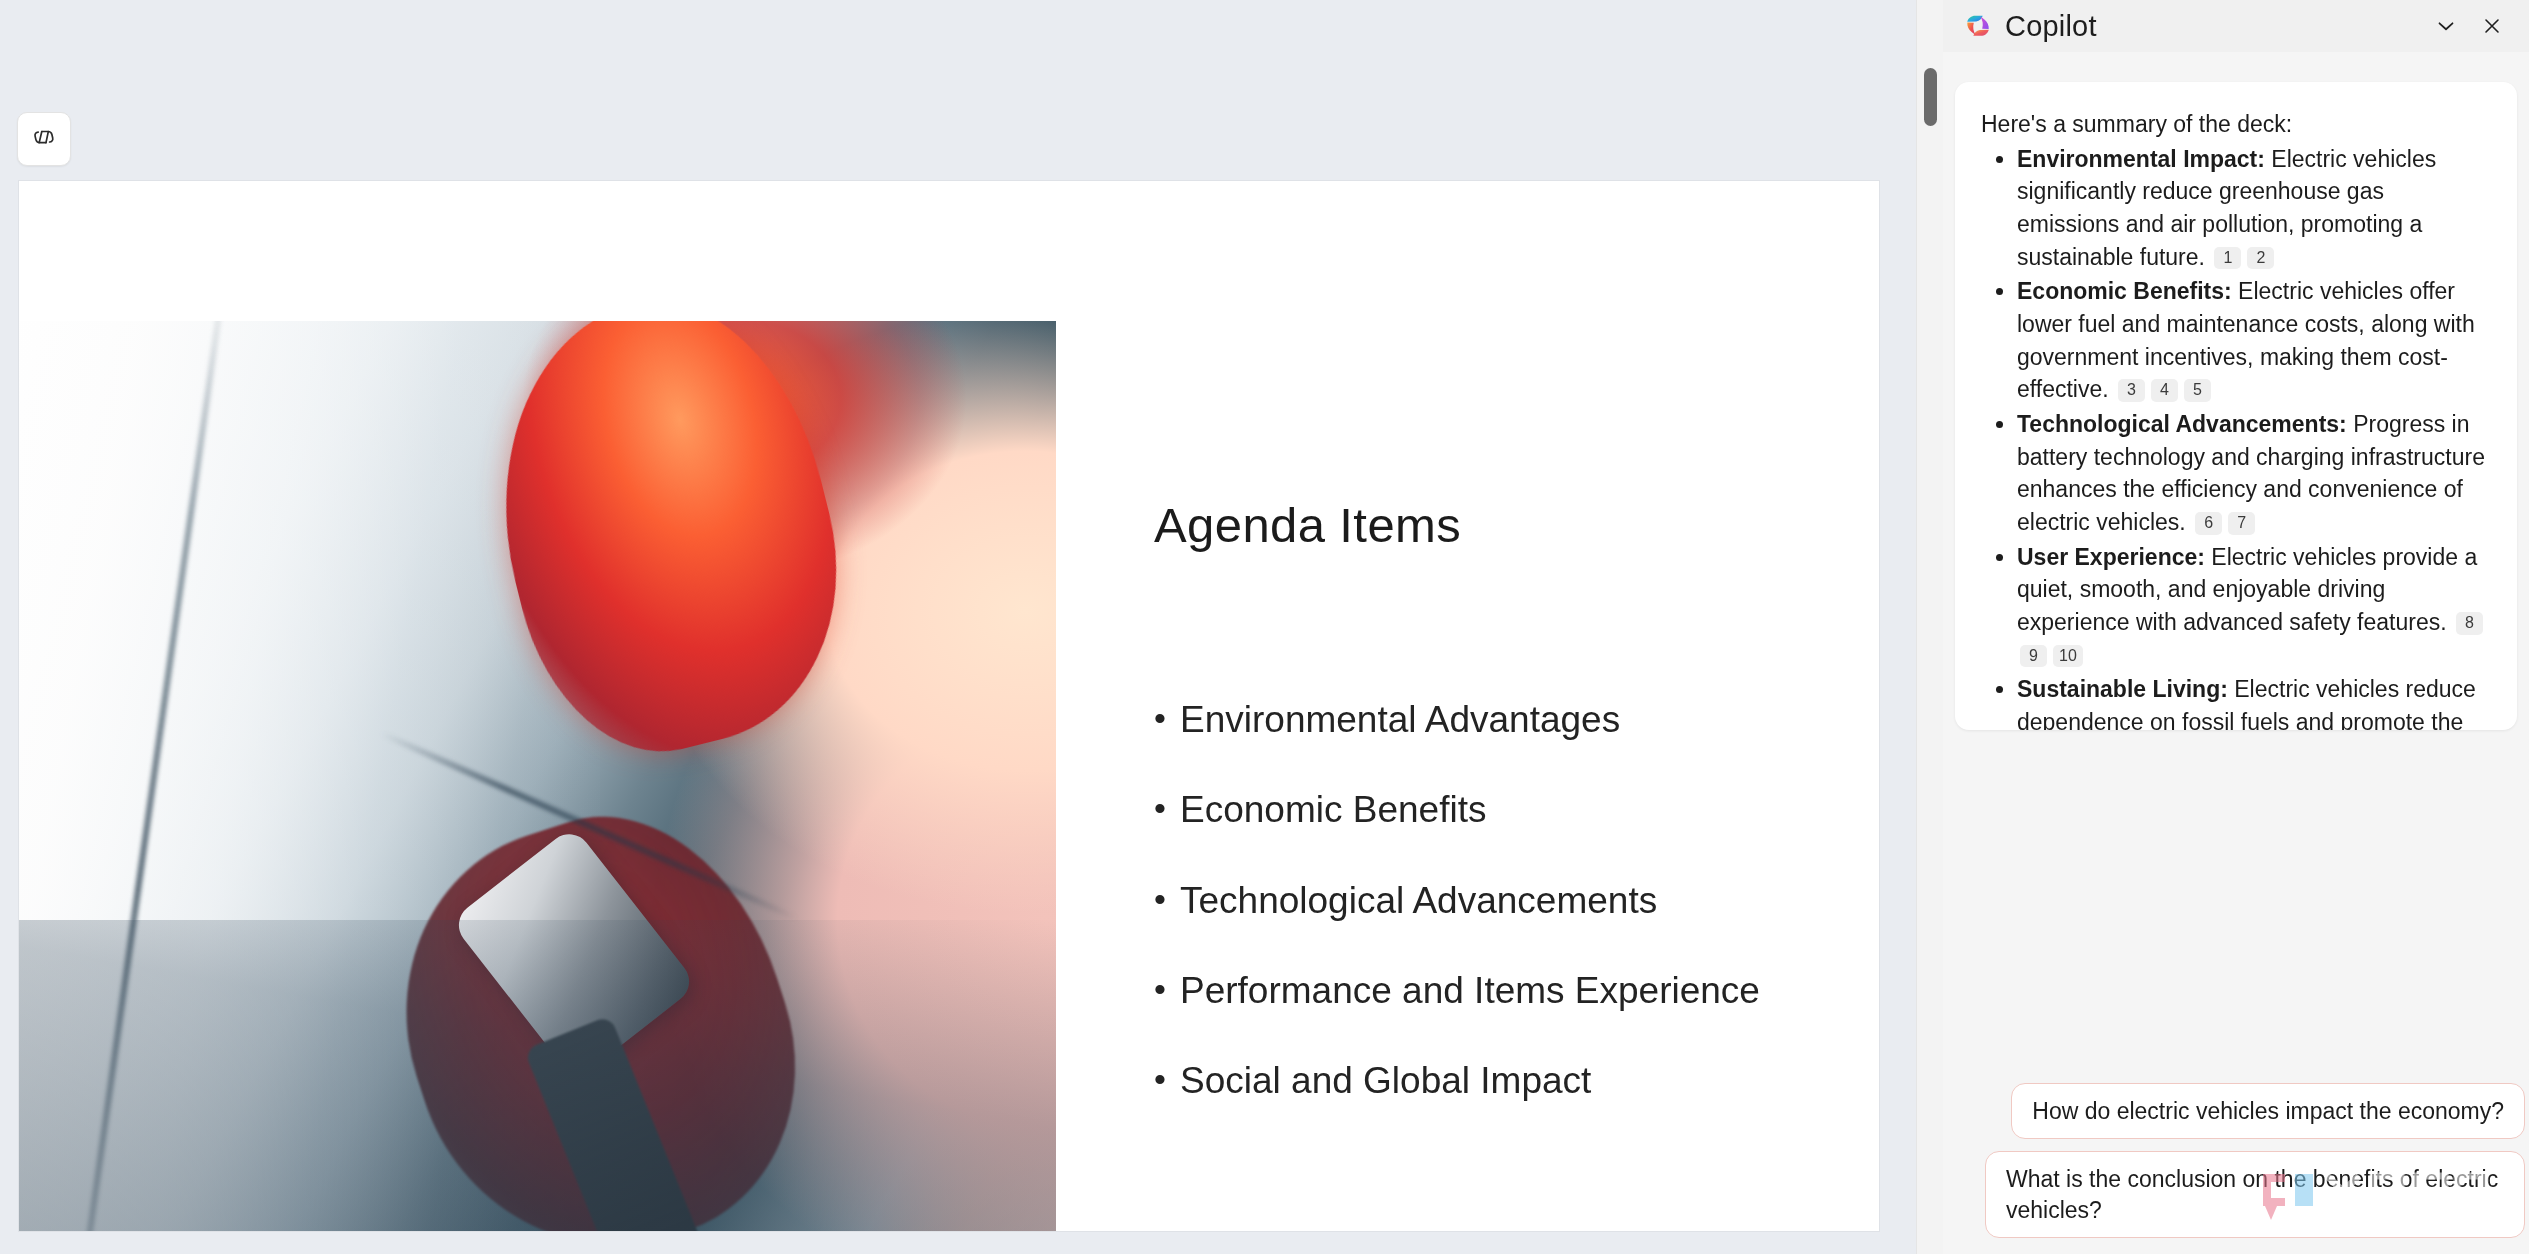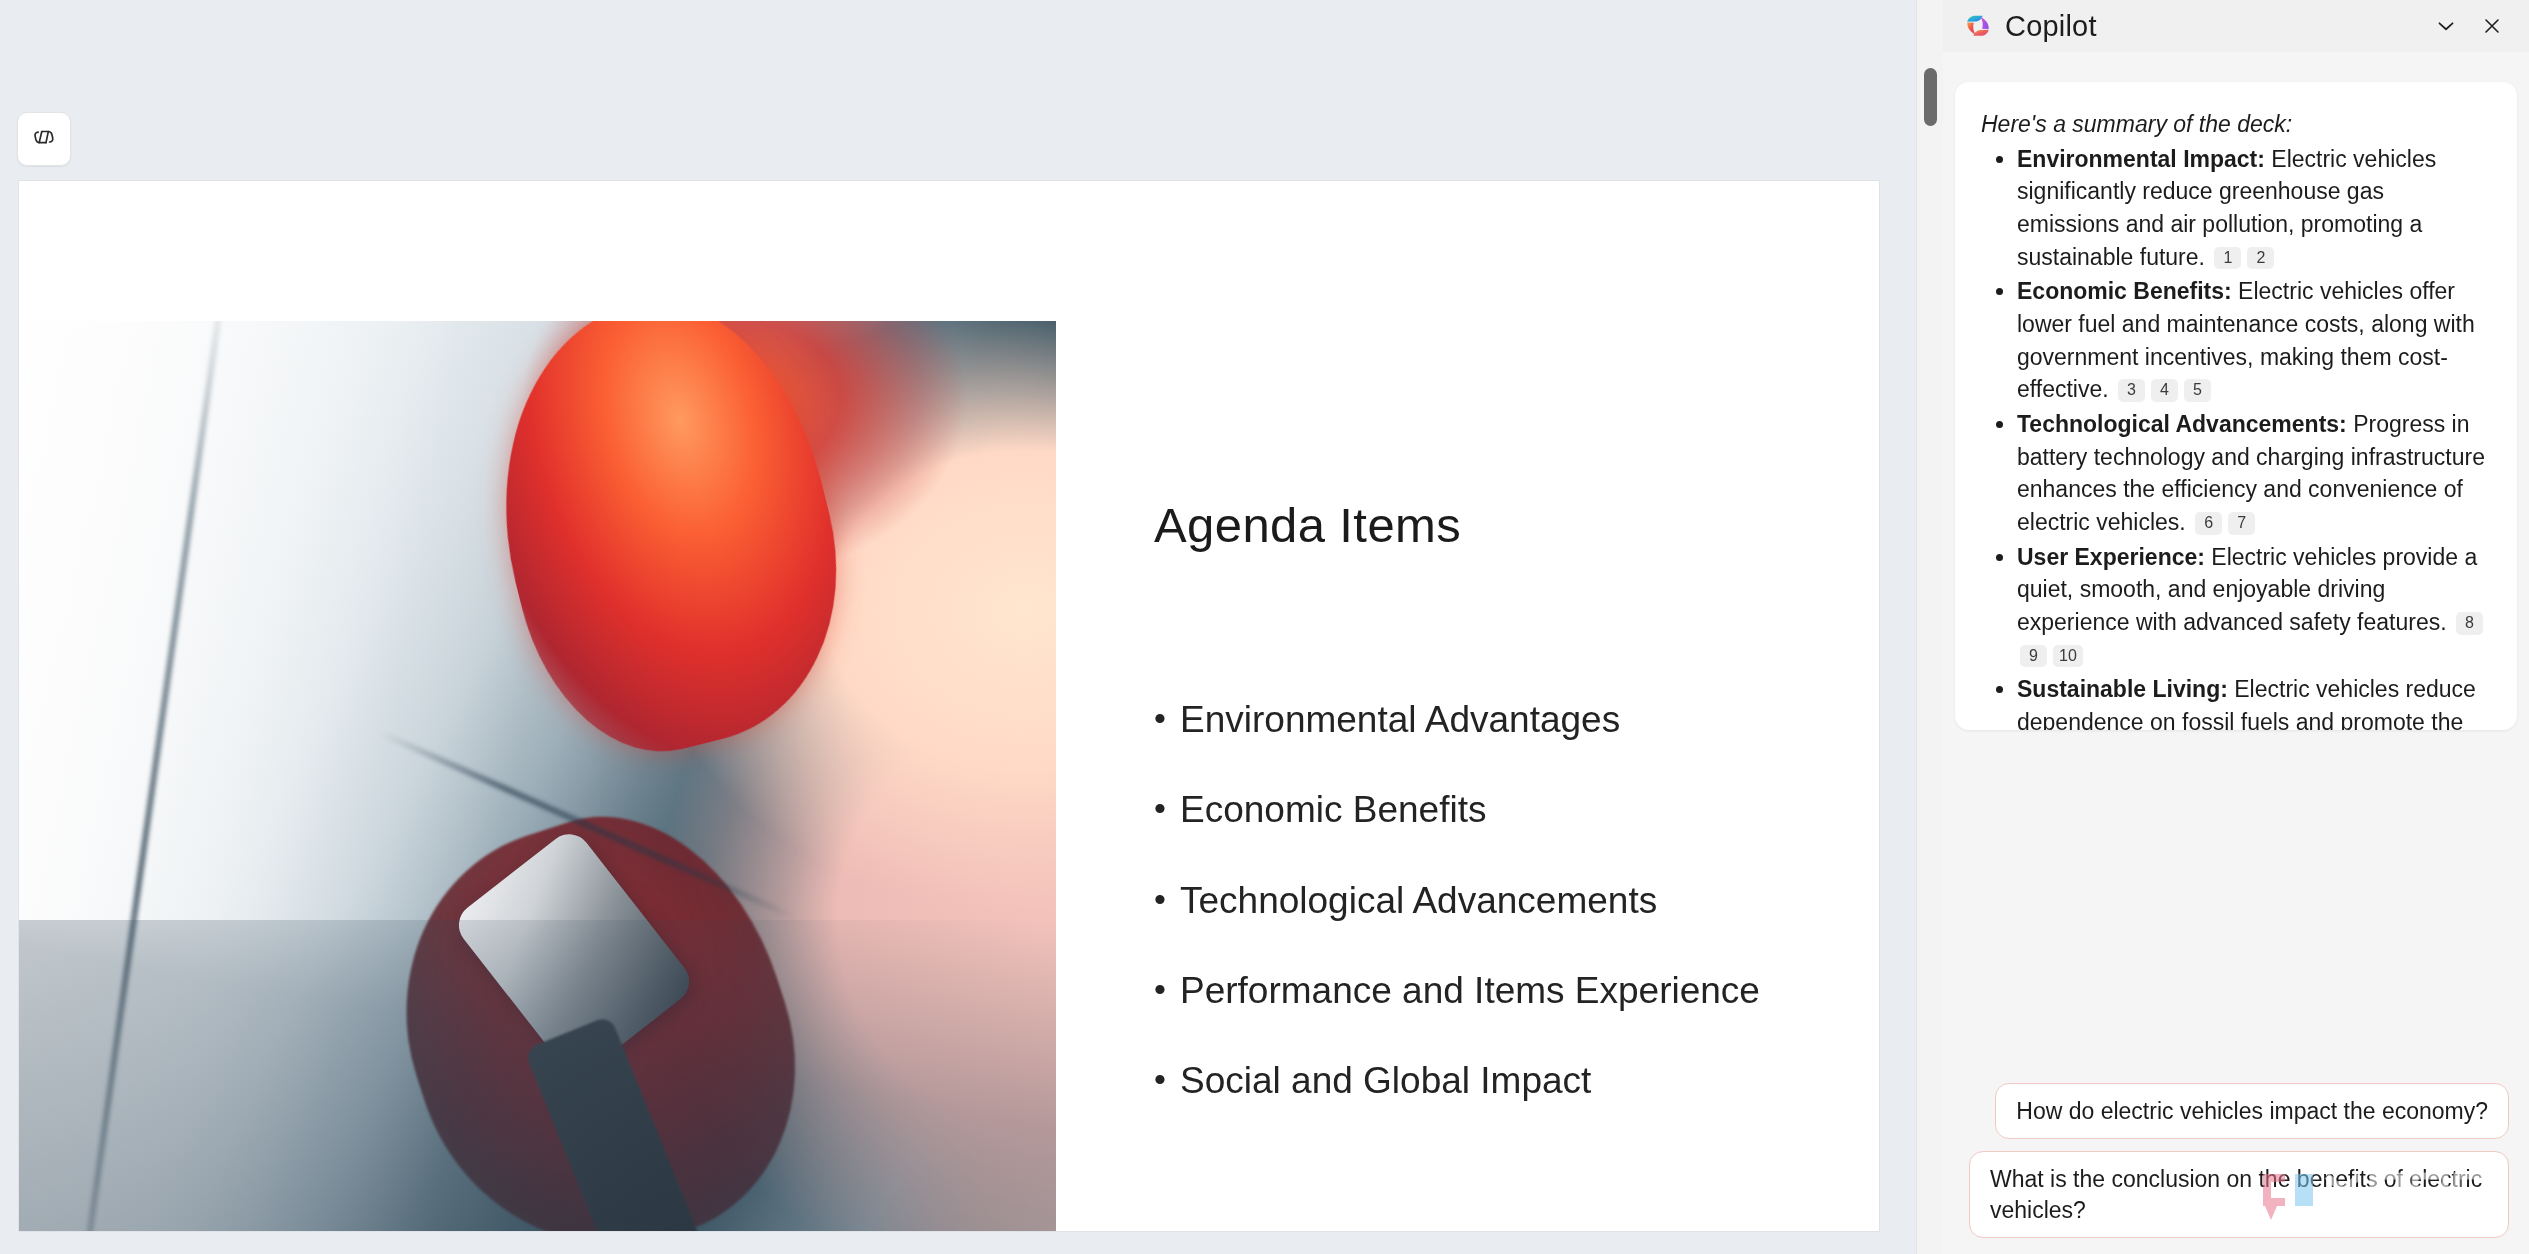--- a/index.html
+++ b/index.html
@@ -199,41 +199,41 @@
     border-radius: 14px;
     box-shadow: 0 1px 3px rgba(0,0,0,0.07);
     padding: 26px 26px 10px 26px;
     box-sizing: border-box;
   }
   .cp-text {
     font-size: 23px;
     line-height: 1.42;
     color: #1c1c1c;
   }
-  .cp-lead { margin: 0 0 2px 0; font-style: italic; }
+  .cp-lead { margin: 0 0 2px 0; }
   .cp-strong { font-weight: 700; margin: 0 0 14px 0; }
   .cp-list { margin: 0; padding-left: 36px; }
   .cp-list li { margin-bottom: 2px; }
   .cp-list li b { font-weight: 700; }
   .cite {
     display: inline-block;
     min-width: 15px;
     padding: 1px 6px;
     margin: 0 3px;
     font-size: 16px;
     line-height: 1.3;
     color: #3b3b3b;
     background: #efefef;
     border-radius: 5px;
     vertical-align: 2px;
     text-align: center;
   }
   .cp-suggestions {
     flex: 0 0 auto;
-    padding: 4px 20px 16px 14px;
+    padding: 4px 4px 16px 14px;
     display: flex;
     flex-direction: column;
     align-items: flex-end;
     gap: 12px;
     background: #f5f5f5;
   }
   .sugg-pill {
     border: 1px solid #f0c9c3;
     background: #ffffff;
     border-radius: 14px;

